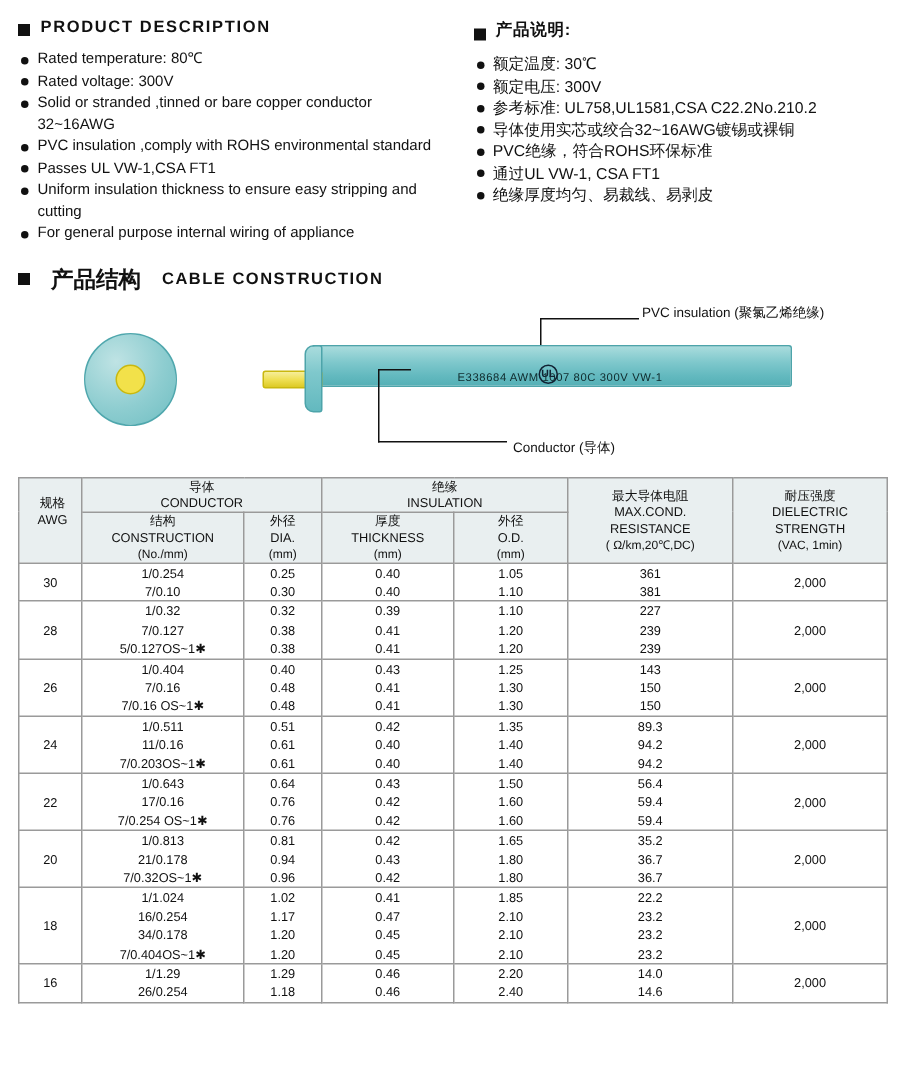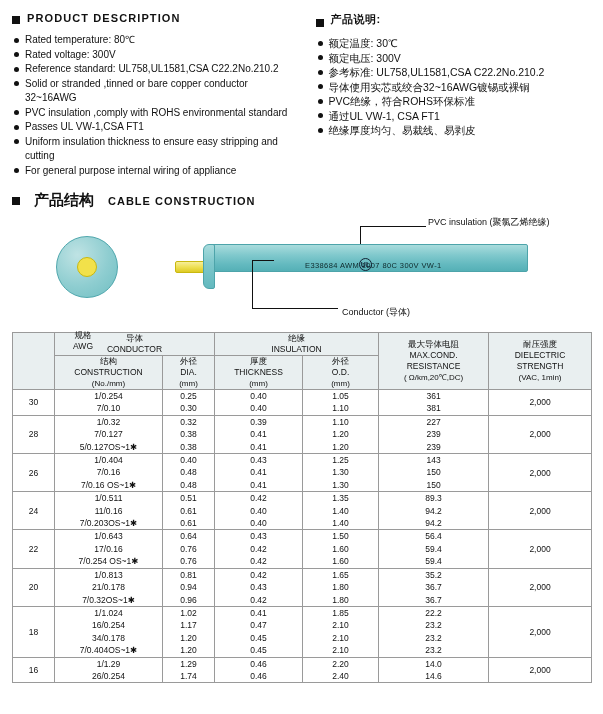--- a/index.html
+++ b/index.html
@@ -126,24 +126,20 @@
         <div class="bullet">
             <span class="dot"></span>
             <span class="btxt">Rated temperature: 80℃</span>
           </div>
         <div class="bullet">
             <span class="dot"></span>
             <span class="btxt">Rated voltage: 300V</span>
           </div>
         <div class="bullet">
             <span class="dot"></span>
-            <span class="btxt">Reference standard: UL758,UL1581,CSA C22.2No.210.2</span>
-          </div>
-        <div class="bullet">
-            <span class="dot"></span>
             <span class="btxt">Solid or stranded ,tinned or bare copper conductor 32~16AWG</span>
           </div>
         <div class="bullet">
             <span class="dot"></span>
             <span class="btxt">PVC insulation ,comply with ROHS environmental standard</span>
           </div>
         <div class="bullet">
             <span class="dot"></span>
             <span class="btxt">Passes UL  VW-1,CSA FT1</span>
           </div>
@@ -497,38 +493,38 @@
       </tr>
 
       <tr>
         <td class="grp">16</td>
         <td class="cellrows">
           <span class="r">1/1.29</span>
           <span class="r">26/0.254</span>
         </td>
         <td class="cellrows">
           <span class="r">1.29</span>
-          <span class="r">1.74</span>
+          <span class="r">1.18</span>
         </td>
         <td class="cellrows">
           <span class="r">0.46</span>
           <span class="r">0.46</span>
         </td>
         <td class="cellrows">
           <span class="r">2.20</span>
           <span class="r">2.40</span>
         </td>
         <td class="cellrows">
           <span class="r">14.0</span>
           <span class="r">14.6</span>
         </td>
         <td class="vac">2,000</td>
       </tr>
 
     </tbody>
   </table>
 
-  <div style="position:absolute; left:14px; top:330px; width:42px; text-align:center; font-size:8.5px; line-height:11px;margin-left:48px;">
+  <div style="position:absolute; left:14px; top:330px; width:42px; text-align:center; font-size:8.5px; line-height:11px;">
     <span>规格</span><br>
     <span>AWG</span>
   </div>
 
 </div>
 
 </body></html>

